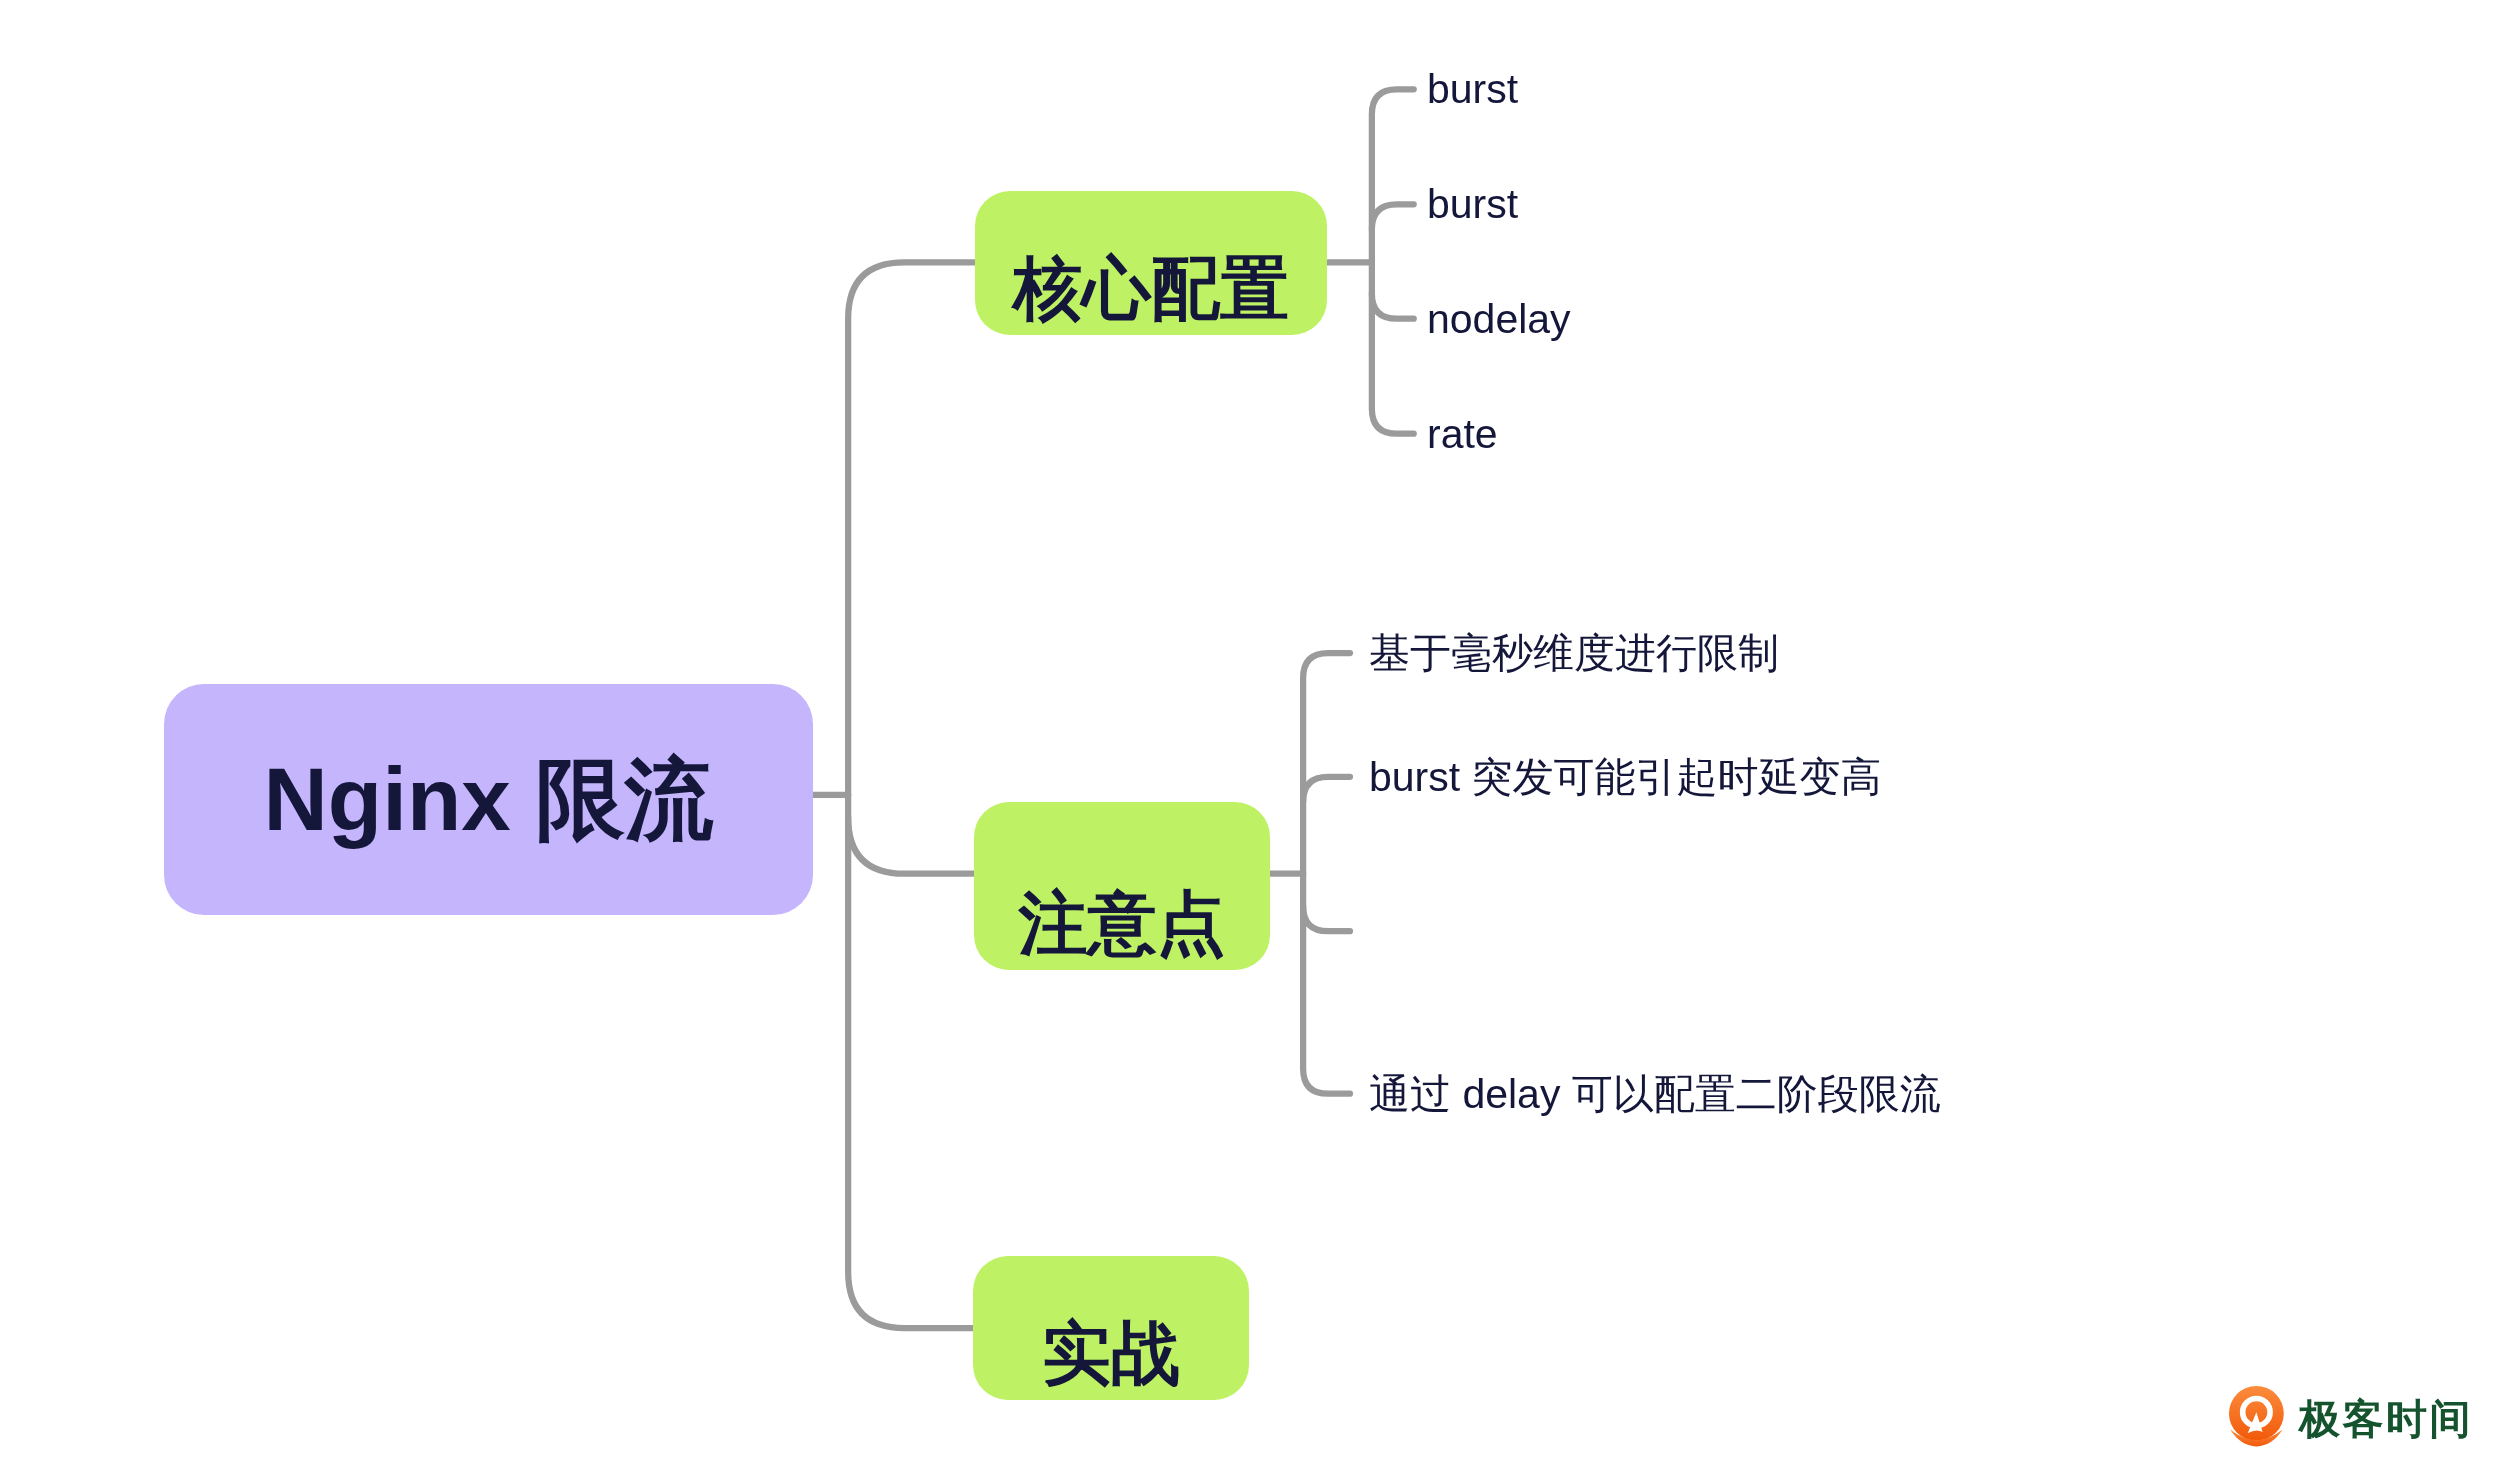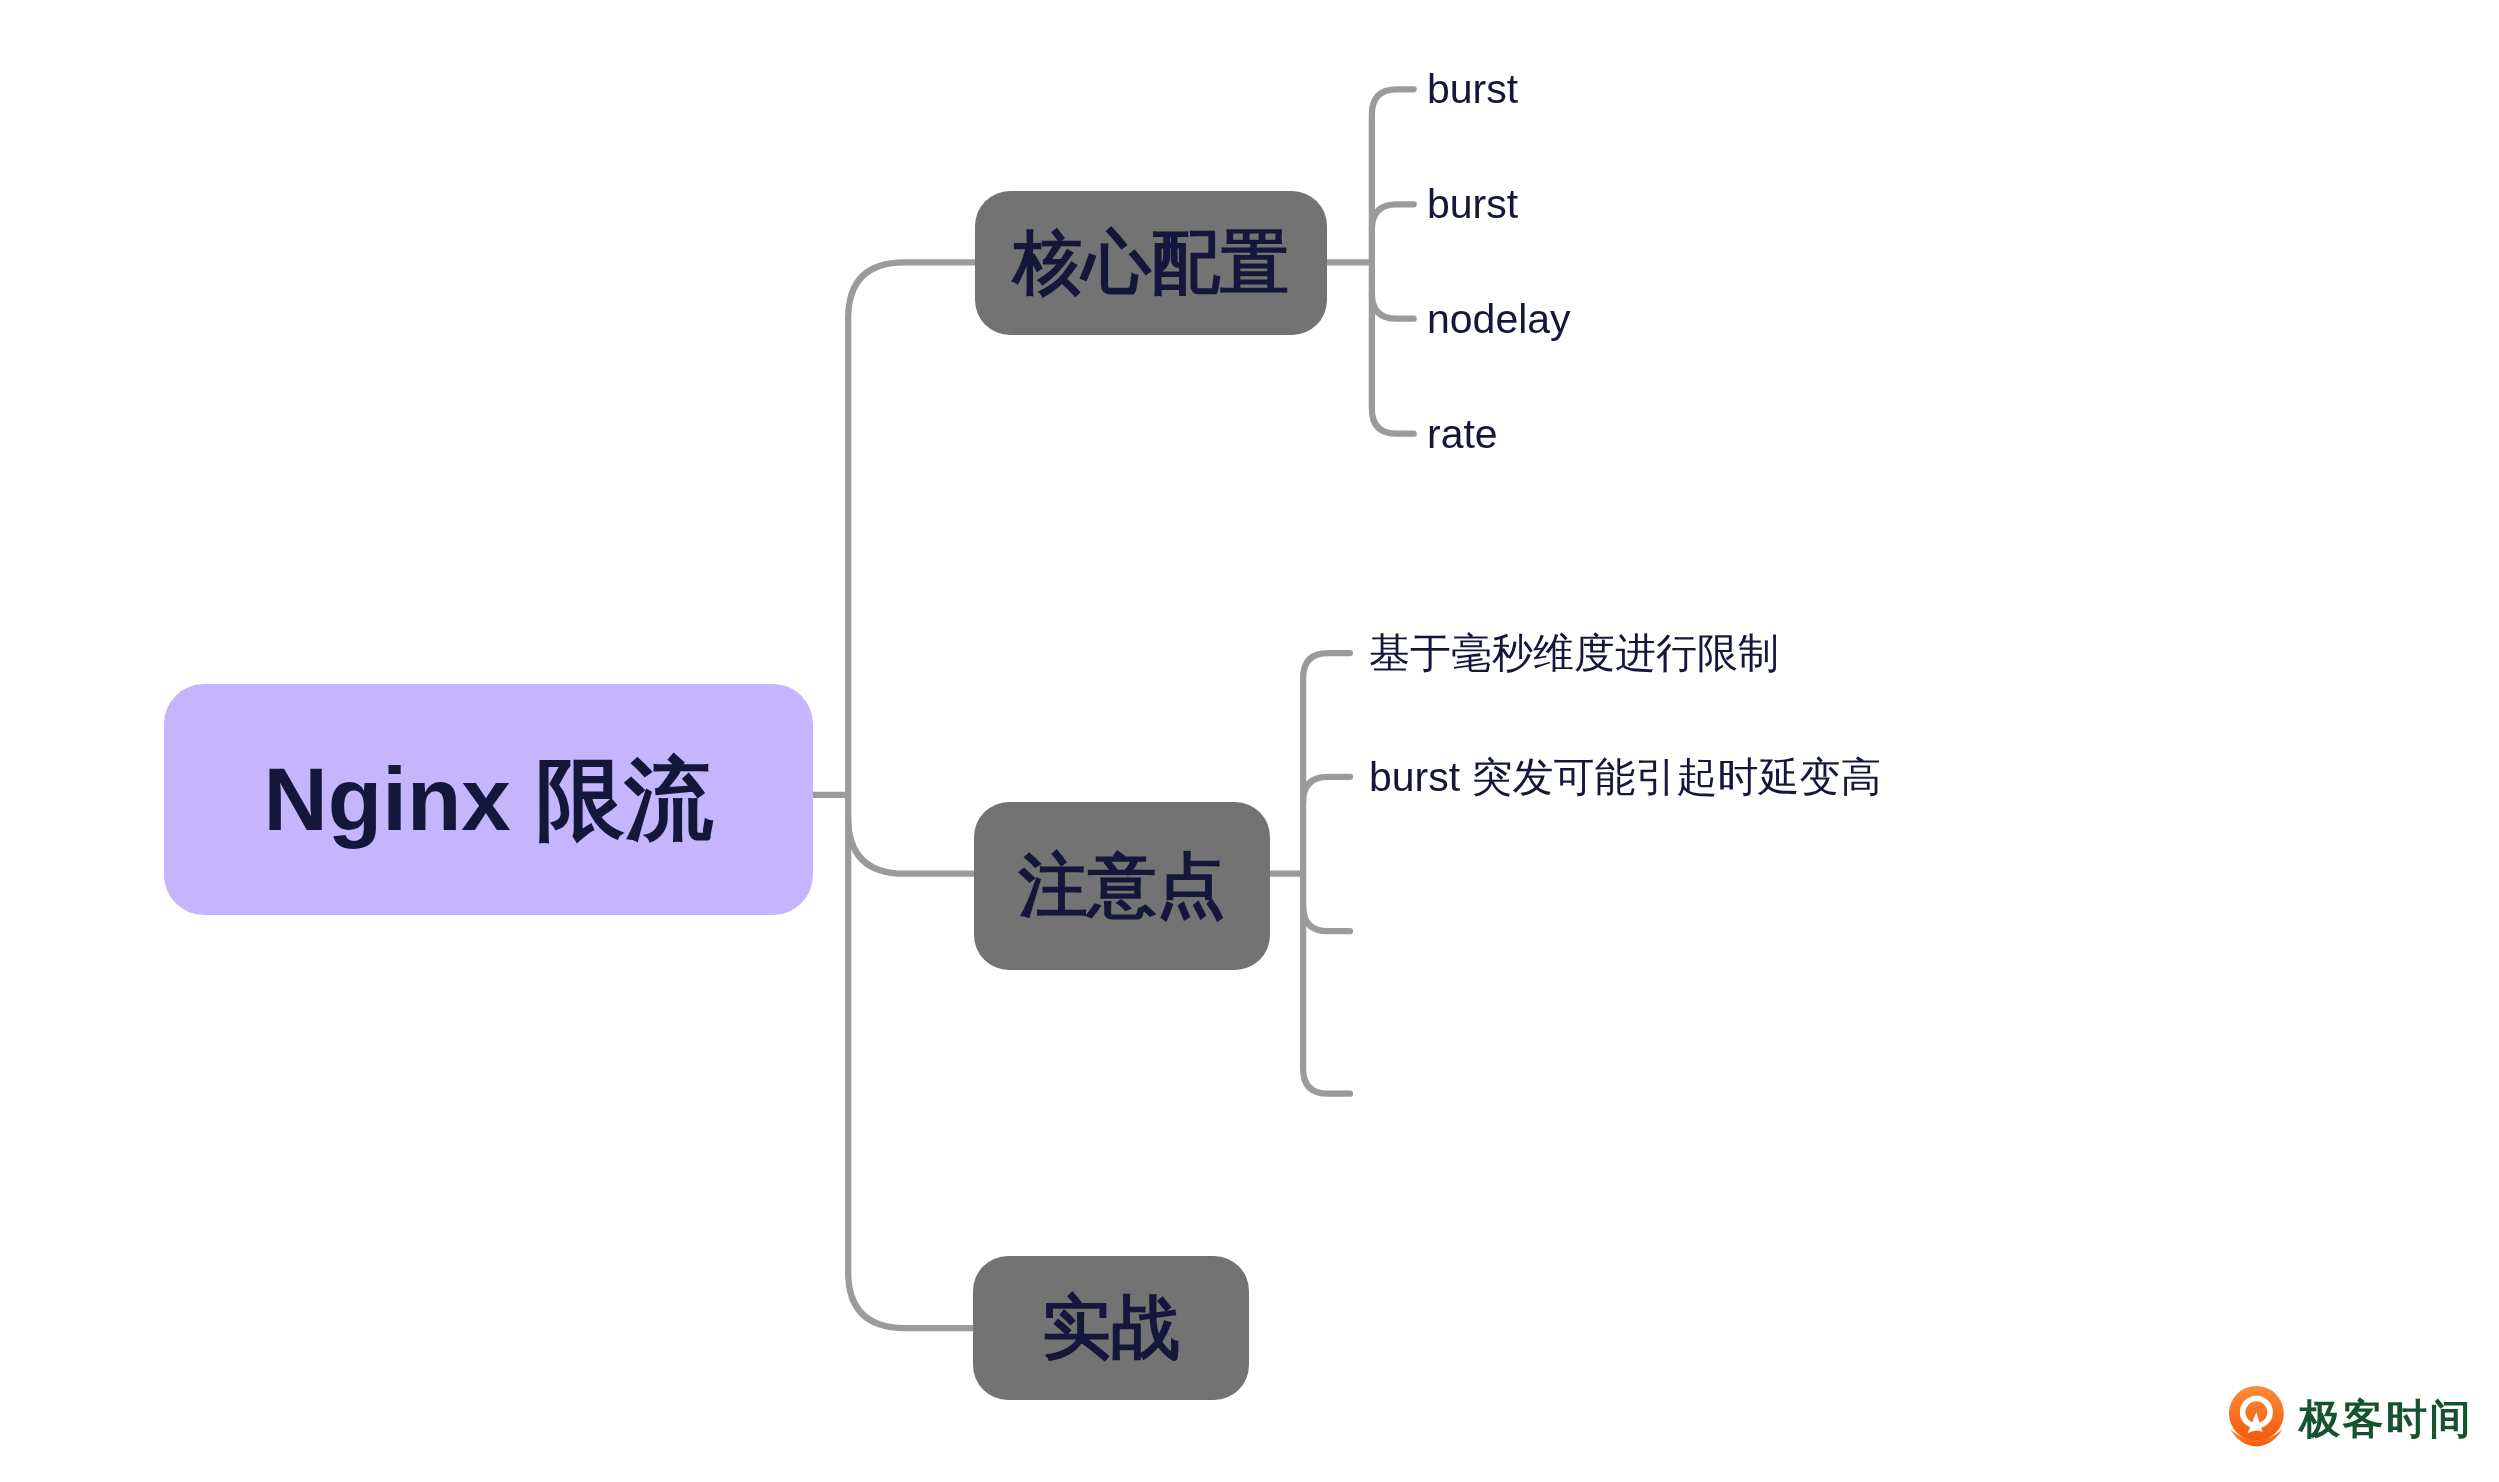--- a/index.html
+++ b/index.html
@@ -18,21 +18,21 @@
   .node {
     position: absolute;
     display: flex; align-items: center; justify-content: center;
     color: #14163A; font-weight: bold; text-align: center;
     box-sizing: border-box;
   }
   .node-root {
     left: 164px; top: 684px; width: 649px; height: 231px;
     background: #c4b5fd; border-radius: 40px; font-size: 89px;
   }
-  .node-branch { background: #737373; border-radius: 35px; font-size: 69px; }
+  .node-branch { background: #bef264; border-radius: 35px; font-size: 69px; align-items: flex-end; }
   .node-core      { left: 975px; top: 191px;  width: 352px; height: 144px; }
   .node-attention { left: 974px; top: 802px; width: 296px; height: 168px; }
   .node-practice  { left: 973px; top: 1256px; width: 276px; height: 144px; }
   .leaf {
     position: absolute;
     color: #14163A; font-size: 41px; line-height: 1;
     transform: translateY(-50%);
     white-space: nowrap;
   }
   .leaf-wrap {
@@ -88,20 +88,21 @@
     <span>实战</span>
   </div>
 
   <div class="leaf" style="left:1427px; top:89px;">burst</div>
   <div class="leaf" style="left:1427px; top:204px;">burst</div>
   <div class="leaf" style="left:1427px; top:319px;">nodelay</div>
   <div class="leaf" style="left:1427px; top:434px;">rate</div>
 
   <div class="leaf" style="left:1369px; top:777px;">burst 突发可能引起时延变高</div>
   <div class="leaf" style="left:1369px; top:653px;">基于毫秒维度进行限制</div>
+  <div class="leaf" style="left:1369px; top:1094px;">通过 delay 可以配置二阶段限流</div>
 
   <div class="watermark">
     <svg width="64" height="66" viewBox="0 0 102 106" xmlns="http://www.w3.org/2000/svg">
       <defs>
         <linearGradient id="og" x1="0" y1="0" x2="0" y2="1">
           <stop offset="0" stop-color="#FB8C3C"></stop>
           <stop offset="1" stop-color="#F2590A"></stop>
         </linearGradient>
       </defs>
       <circle cx="50" cy="44" r="44" fill="url(#og)"></circle>

